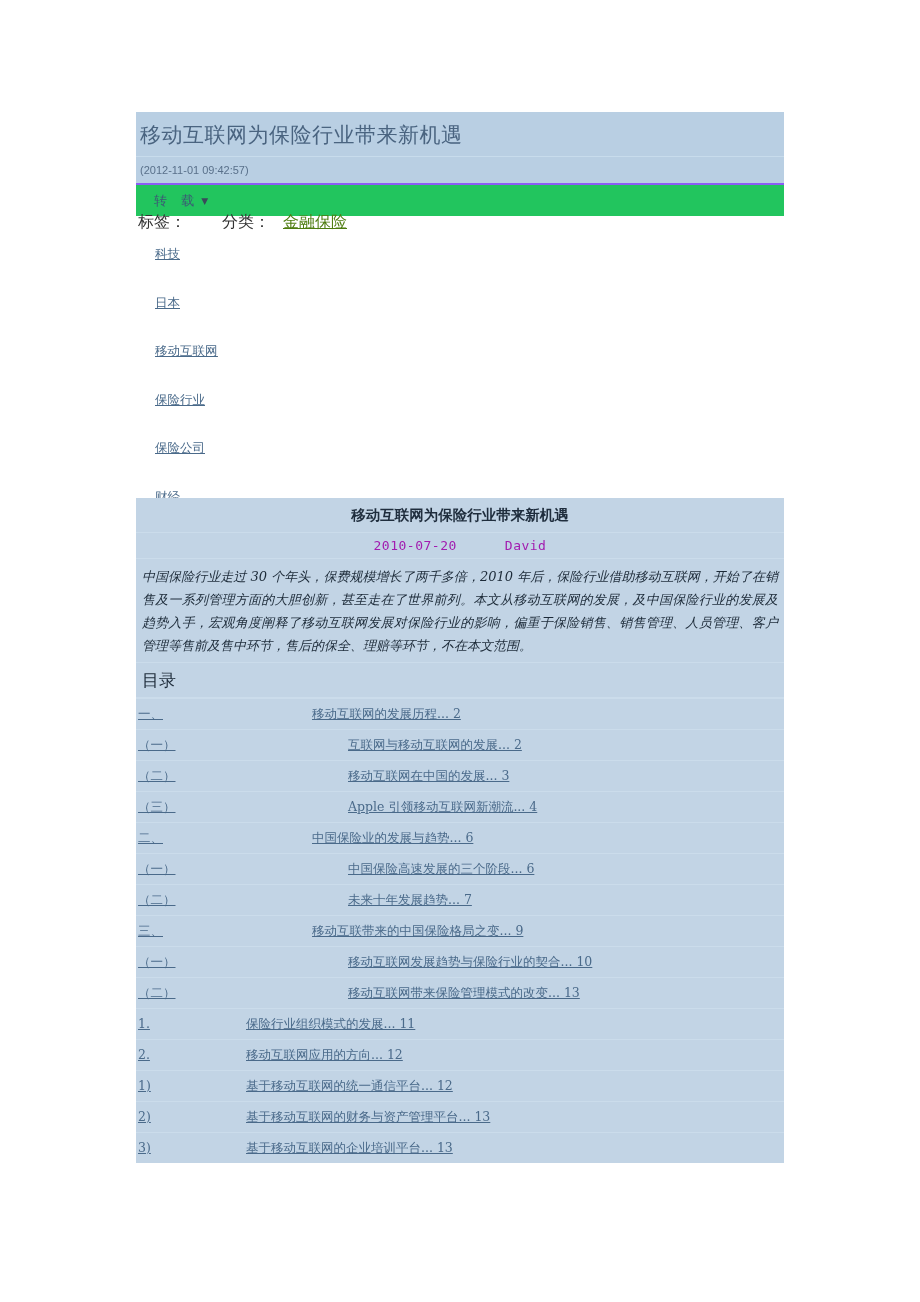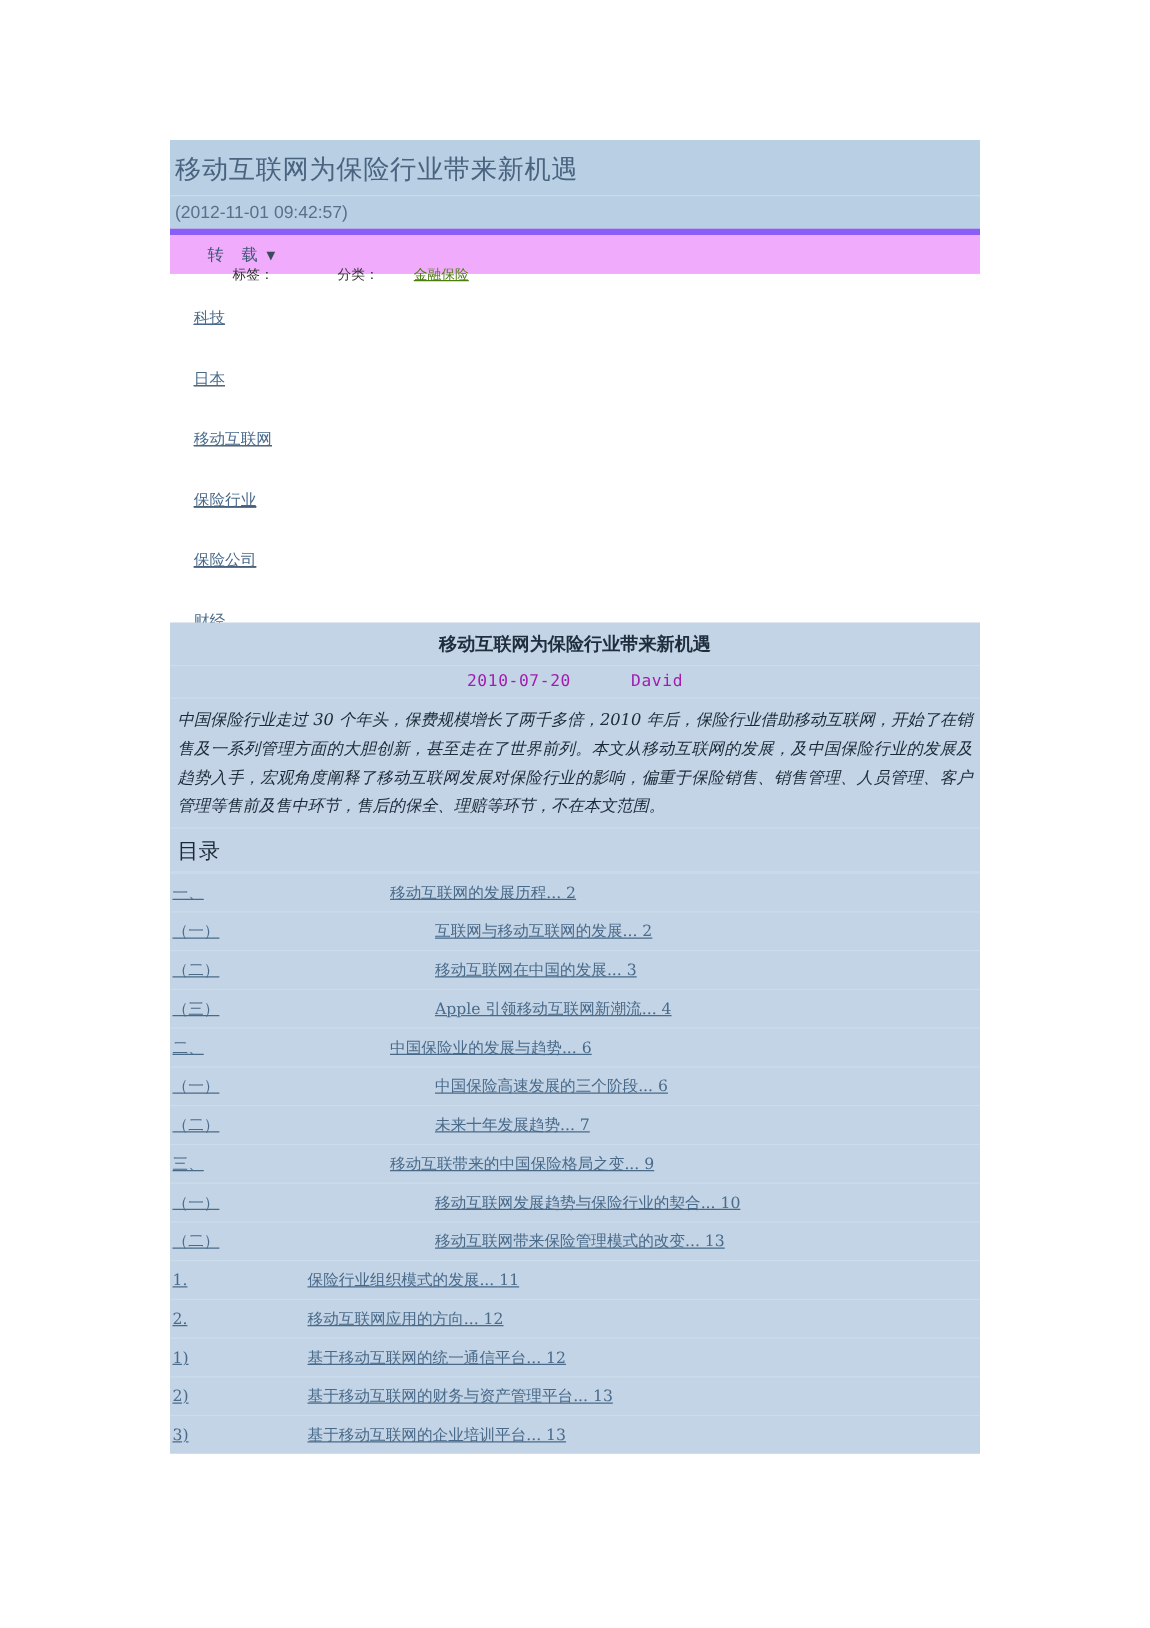--- a/index.html
+++ b/index.html
@@ -35,29 +35,29 @@
     padding: 10px 8px 8px 4px;
     letter-spacing: 0.5px;
     font-weight: normal;
     margin: 0;
   }
   .post-meta-row {
     padding: 2px 4px 5px 4px;
     border-top: 1px solid #c8dcec;
   }
   .post-date {
-    font-size: 14px;
+    font-size: 11px;
     color: #59708a;
     font-family: "Liberation Sans", sans-serif;
     text-align: right;
   }
   .repost-row {
-    border-top: 5px solid #8b5cf6;
-    padding: 5px 4px 6px 30px;
-    background: #f0abfc;
+    border-top: 2px solid #8b5cf6;
+    padding: 5px 4px 6px 18px;
+    background: #22c55e;
   }
   .repost-btn {
     display: inline-block;
     font-size: 13px;
     color: #3c5875;
     letter-spacing: 5px;
   }
   .caret-down {
     display: inline-block;
     font-size: 9px;
@@ -69,23 +69,22 @@
   
   .taxonomy {
     position: absolute;
     left: 138px;
     top: 212px;
     width: 648px;
   }
   .tax-head {
     position: relative;
     height: 18px;
-    font-size: 11px;
+    font-size: 16px;
     color: #333333;
-    margin-left: 48px;
   }
   .tax-label-tags {
     position: absolute;
     left: 0;
     top: 0;
   }
   .tax-label-cats {
     position: absolute;
     left: 84px;
     top: 0;

